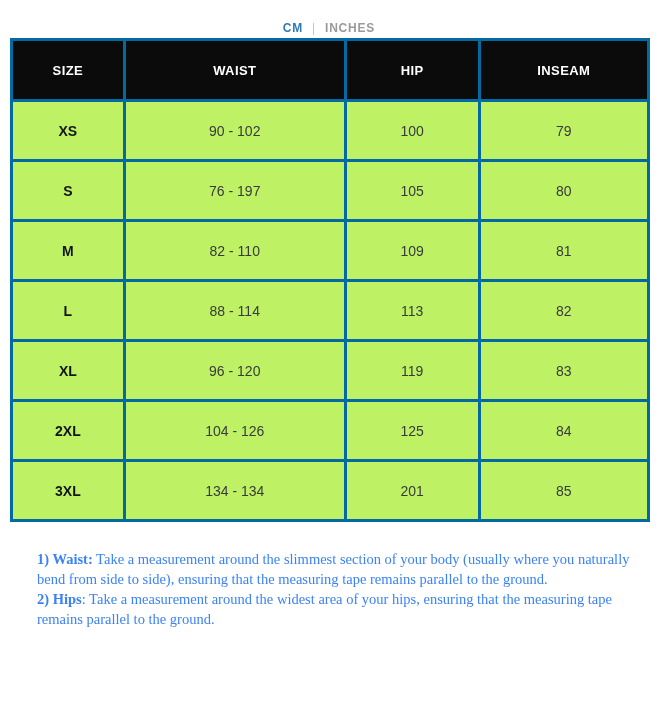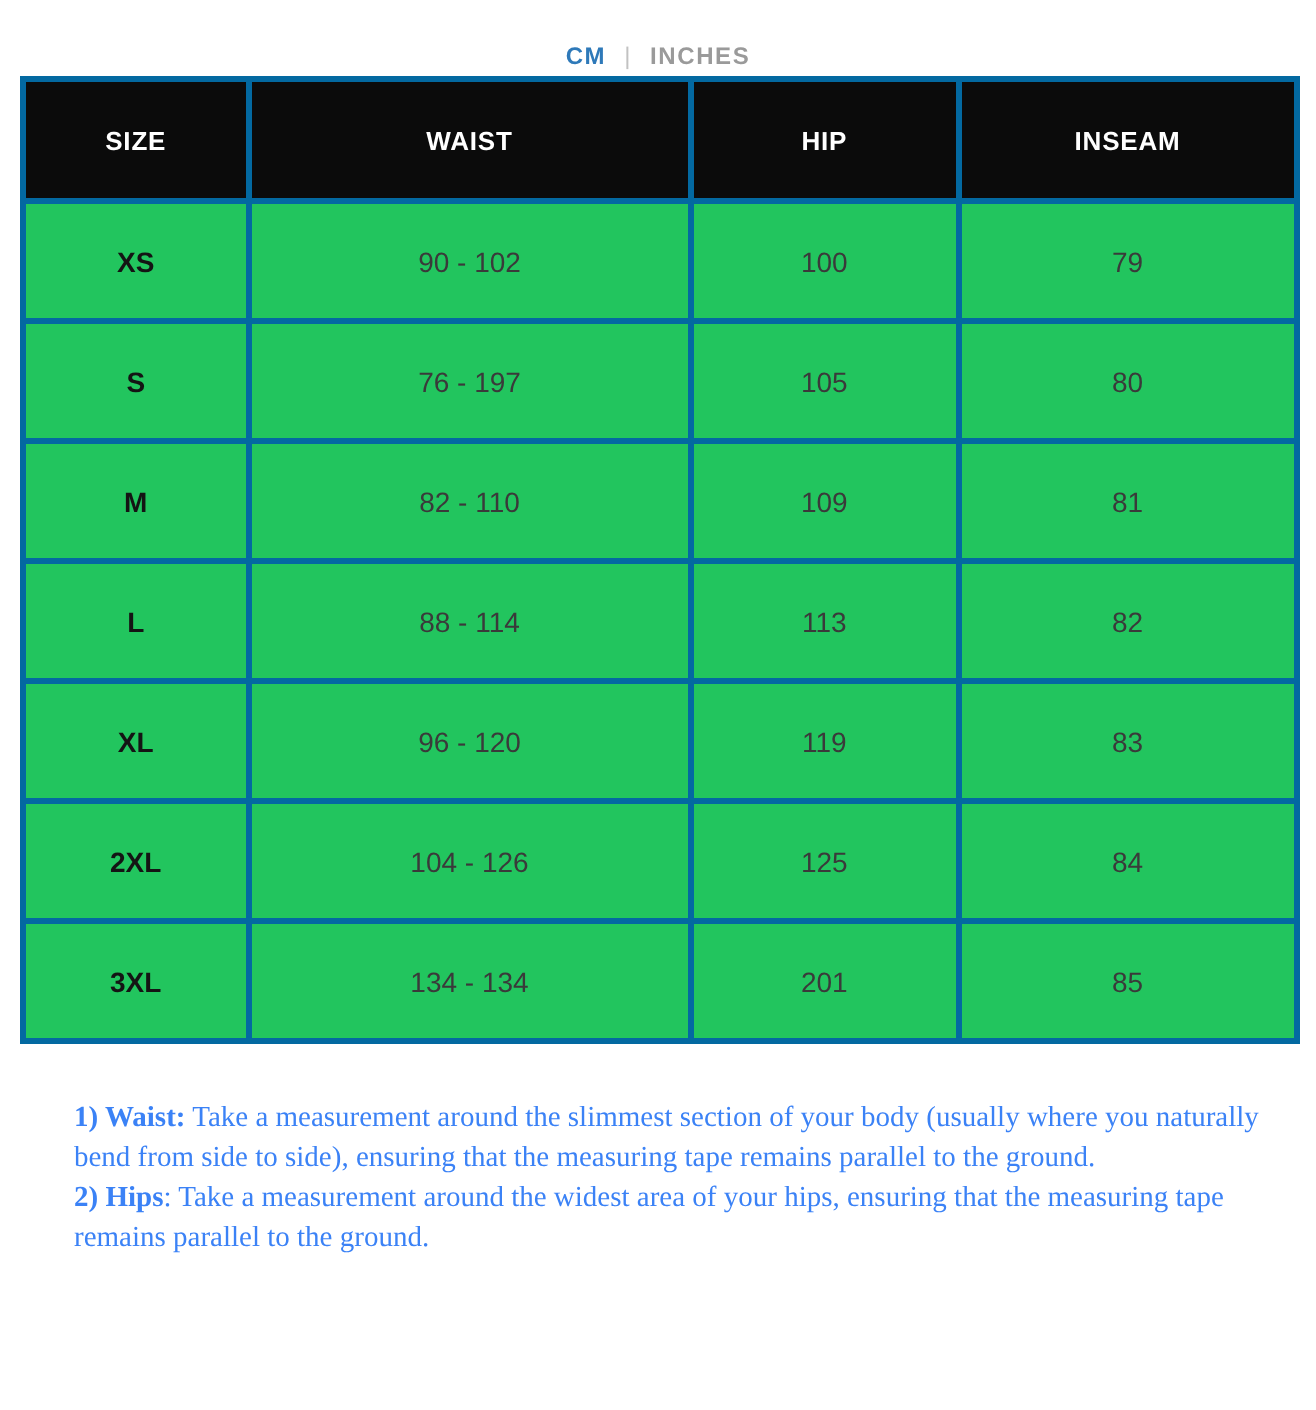--- a/index.html
+++ b/index.html
@@ -47,21 +47,21 @@
     background: #0b0b0b;
     color: #ffffff;
     font-size: 13px;
     font-weight: bold;
     letter-spacing: 0.4px;
     height: 61px;
   }
   .size-table tbody td {
     font-size: 14px;
     color: #3a3a3a;
-    background: #22c55e;
+    background: #bef264;
   }
   .size-table tbody td.size-cell {
     font-weight: bold;
     color: #141414;
   }
 
   
   .notes {
     margin: 27px 23px 0 37px;
     font-size: 14.5px;

